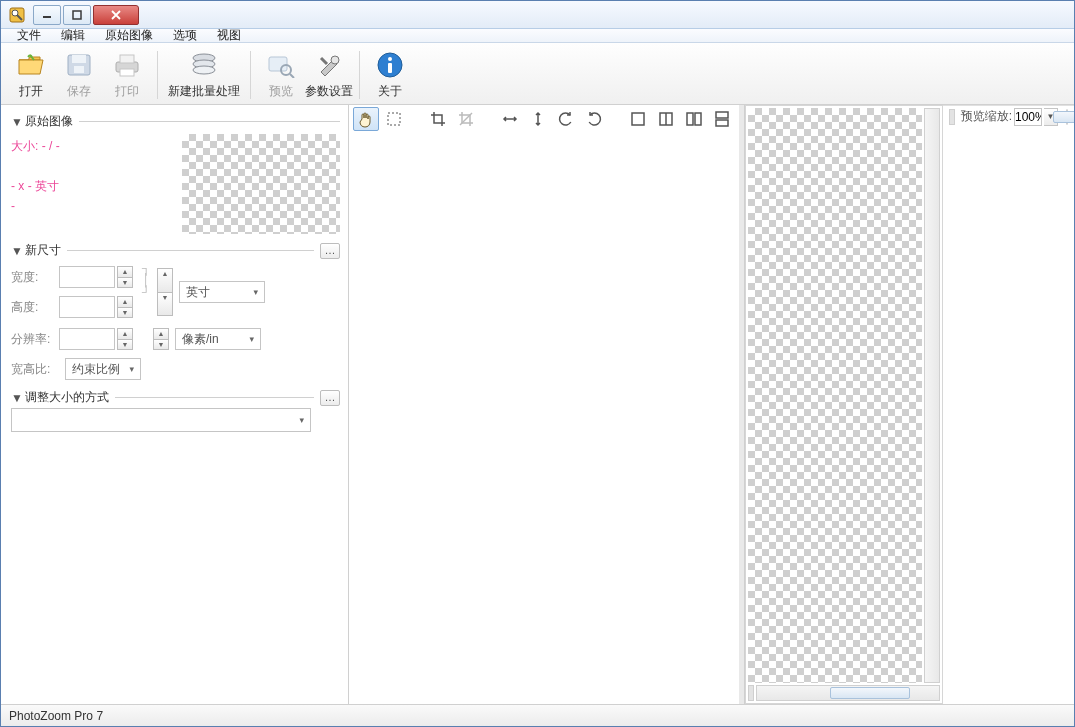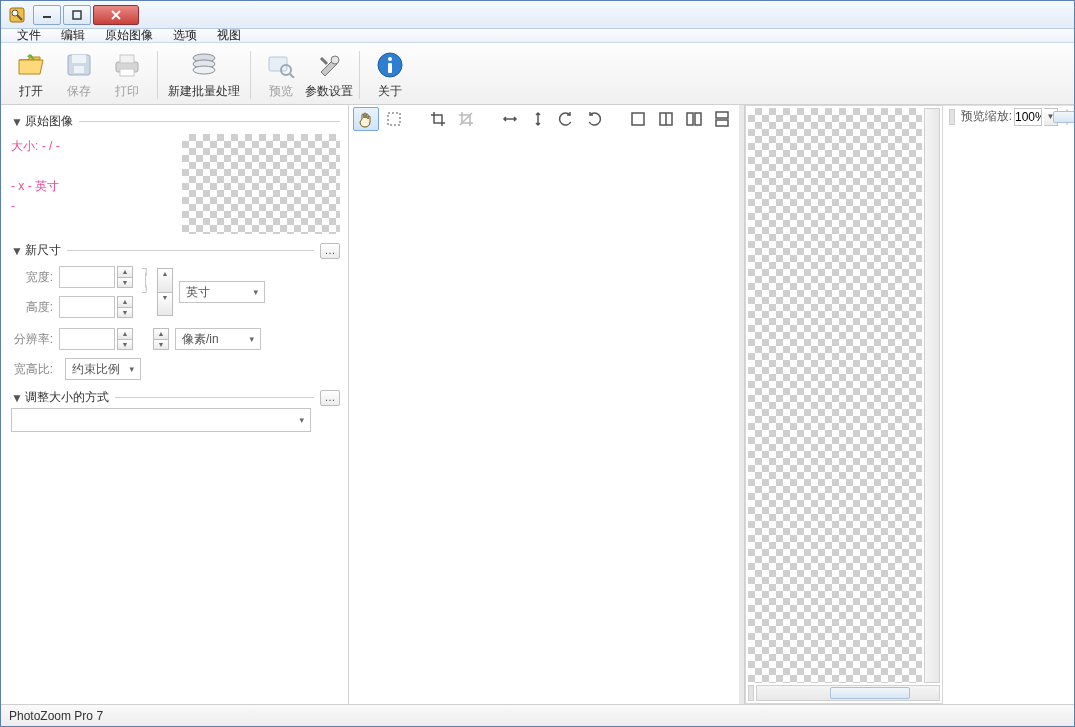--- a/index.html
+++ b/index.html
@@ -37,21 +37,21 @@
 .section-head .dots { width:20px; height:16px; border:1px solid #bdbdbd; background:linear-gradient(#fff,#ececec); border-radius:2px; margin-left:6px; text-align:center; line-height:13px; cursor:pointer; font-size:11px; color:#555; }
 .orig-row { display:flex; }
 .orig-info { flex:1; padding-top:4px; color:#ec4899; line-height:20px; }
 .thumb { width:158px; height:100px; margin-left:6px; margin-top:2px;
   background-image:
     linear-gradient(45deg,#cfcfcf 25%,transparent 25%,transparent 75%,#cfcfcf 75%),
     linear-gradient(45deg,#cfcfcf 25%,transparent 25%,transparent 75%,#cfcfcf 75%);
   background-size:14px 14px; background-position:0 0,7px 7px; background-color:#fff;
 }
 .form-row { display:flex; align-items:center; height:28px; margin:2px 0; }
-.form-row label { width:42px; text-align:right; color:#888; margin-right:6px; }
+.form-row label { width:42px; color:#888; margin-right:6px; }
 .num-input { width:56px; height:22px; border:1px solid #c5c5c5; background:#fff; padding:0 4px; color:#333; }
 .spin { width:16px; height:22px; display:flex; flex-direction:column; margin-left:2px; }
 .spin div { flex:1; border:1px solid #bdbdbd; background:linear-gradient(#fff,#e9e9e9); font-size:7px; text-align:center; line-height:9px; cursor:pointer; color:#666; }
 .spin div:first-child { border-bottom:none; }
 .link-col { width:18px; display:flex; flex-direction:column; align-items:center; margin-left:4px; color:#bbb; font-size:11px; }
 .combo { height:22px; border:1px solid #c5c5c5; background:#fff; display:flex; align-items:center; padding:0 6px; color:#555; cursor:pointer; }
 .combo .arrow { margin-left:auto; color:#666; font-size:9px; }
 .combo.unit { width:86px; margin-left:6px; }
 .combo.aspect { width:76px; margin-left:6px; }
 .combo.full { width:300px; height:24px; margin-top:2px; }

